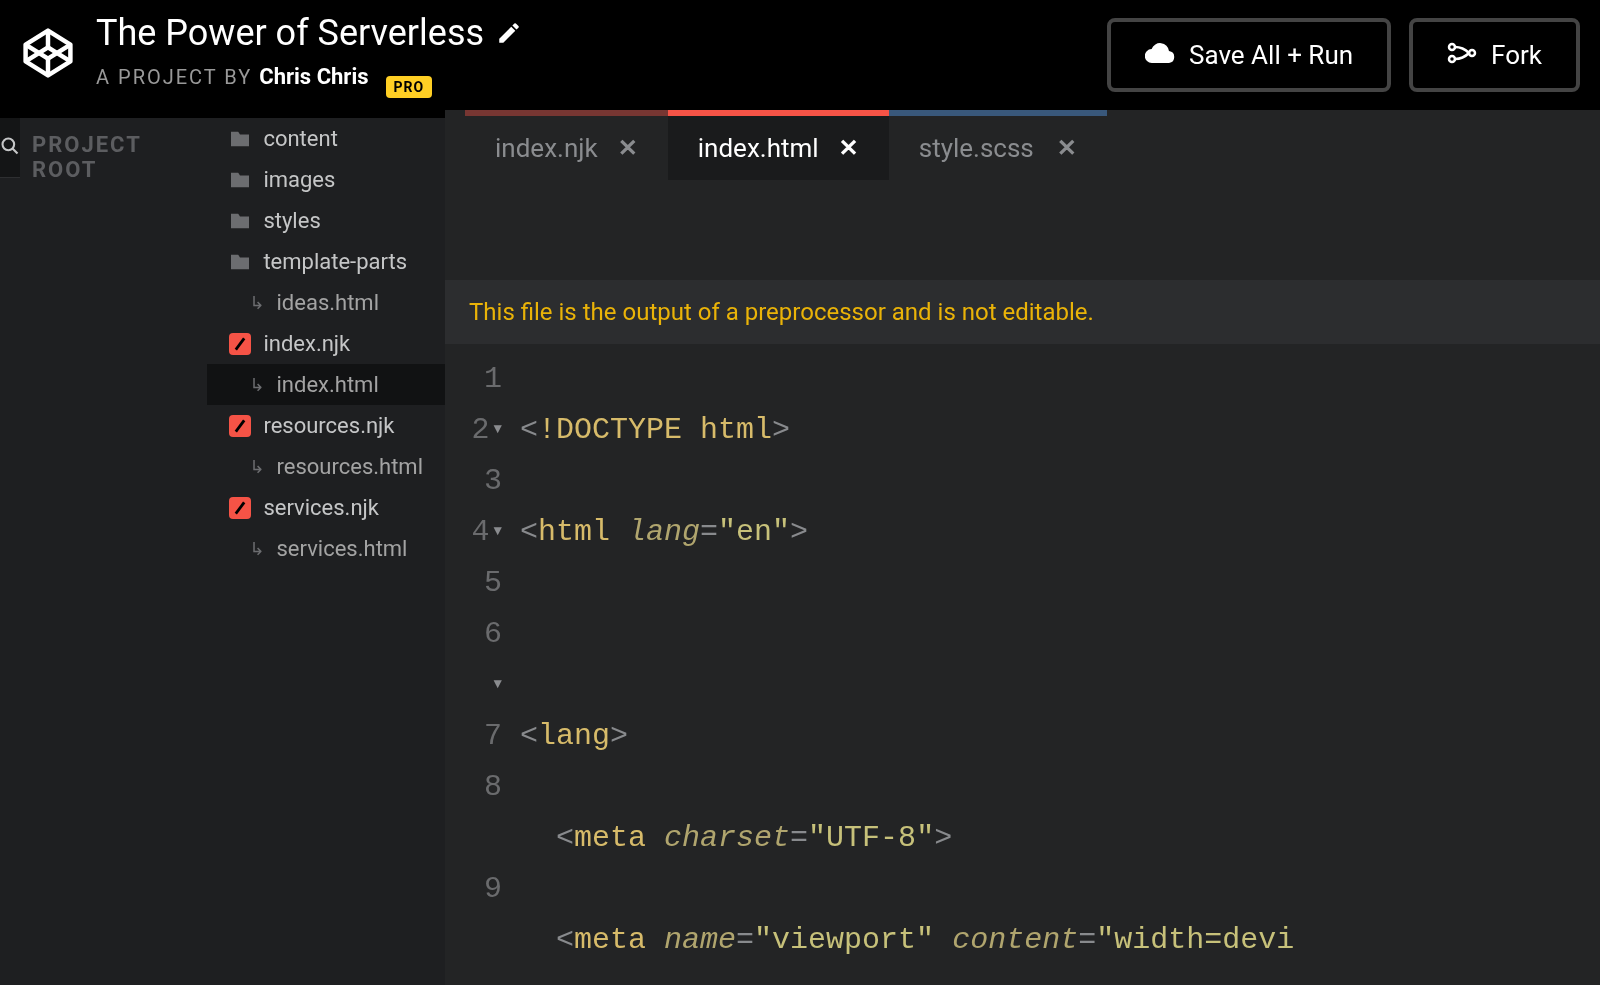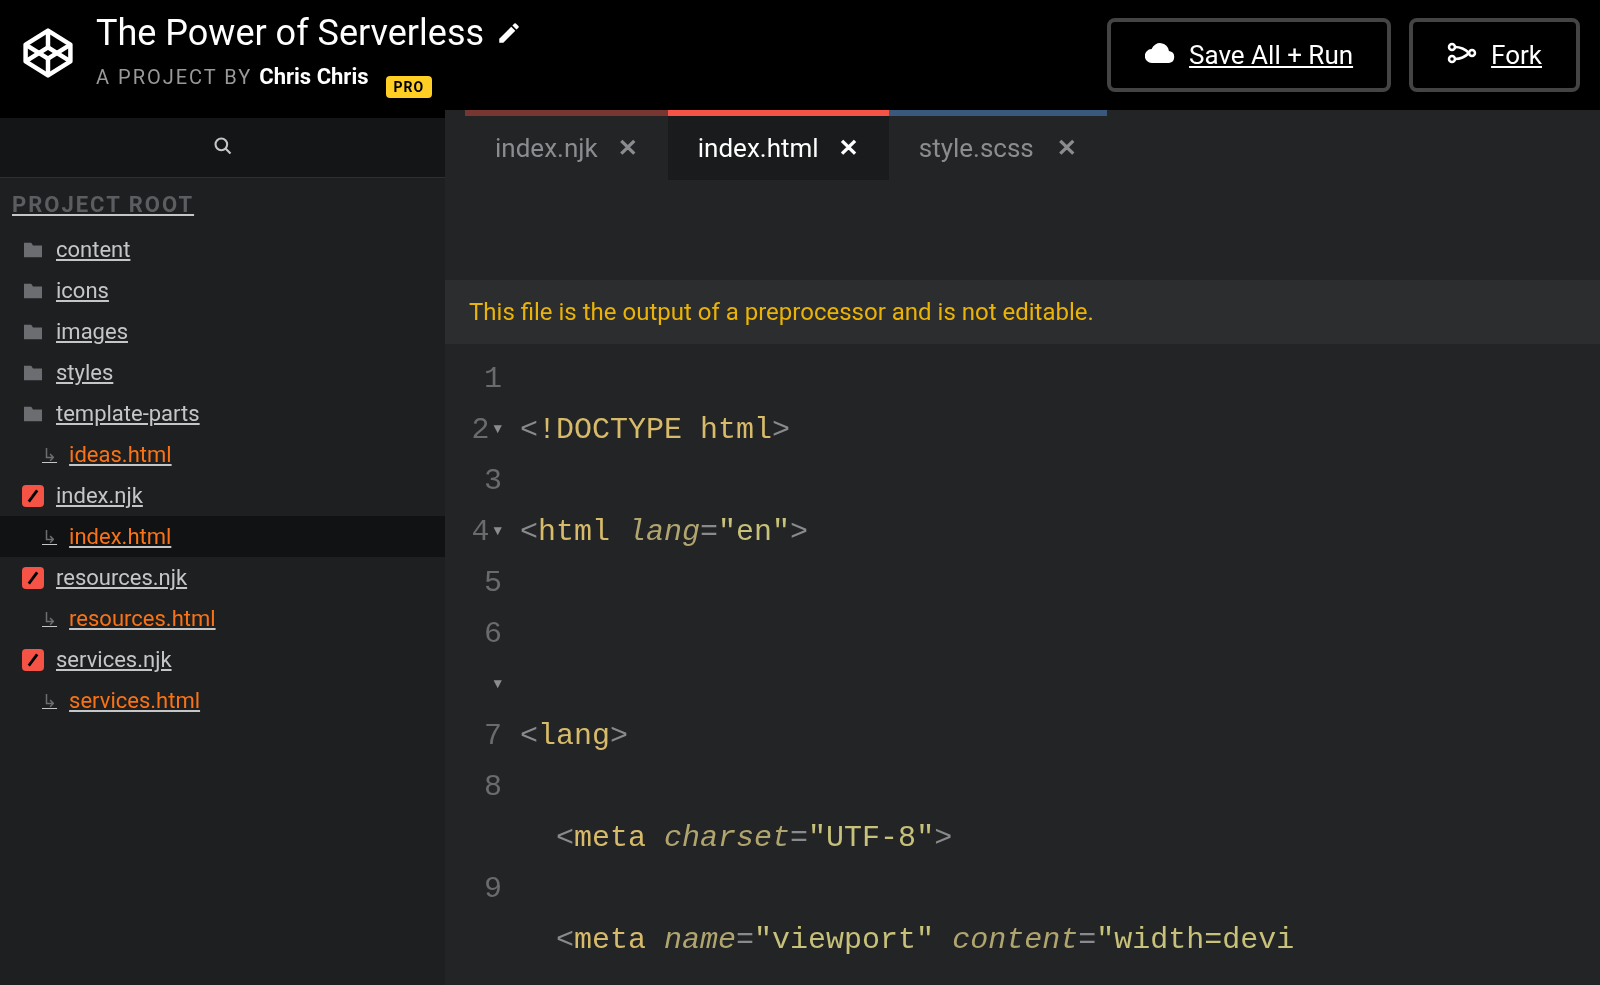--- a/index.html
+++ b/index.html
@@ -61,33 +61,31 @@
   border: 4px solid #444;
   background: #000;
   color: #fff;
   font-size: 26px;
   padding: 18px 34px;
   border-radius: 8px;
   display: flex;
   align-items: center;
   gap: 14px;
   cursor: pointer;
-  text-decoration: underline;
 }
 .main {
   display: flex;
   height: calc(100% - 110px);
 }
 .sidebar {
   width: 445px;
   background: #1e1f21;
   border-top: 8px solid #000;
   display: flex;
-  flex-direction: column;
-  text-decoration: underline;
+  flex-direction: row;
 }
 .search-row {
   height: 60px;
   background: #141516;
   display: flex;
   align-items: center;
   justify-content: center;
   border-bottom: 1px solid #2e2f31;
 }
 .root-label {
@@ -112,21 +110,21 @@
   width: 22px; height: 18px;
 }
 .file-badge {
   display: inline-flex;
   align-items: center; justify-content: center;
   width: 22px; height: 22px; border-radius: 4px;
   background: #f55346;
 }
 .nest-arrow { color: #6c6d70; font-size: 18px; margin-left: 10px; }
 .tree-label { color: #c5c6c7; }
-.tree-item.nested .tree-label { color: #f97316; }
+.tree-item.nested .tree-label { color: #a3a3a3; }
 
 .editor {
   flex: 1;
   background: #232425;
   display: flex;
   flex-direction: column;
   overflow: hidden;
 }
 .tabs {
   display: flex;
@@ -250,28 +248,20 @@
     <div class="root-label">PROJECT ROOT</div>
 
     <div class="tree" id="file-tree">
         <div class="tree-item">
           <span class="folder-icon">
             <svg width="22" height="18" viewBox="0 0 24 20" fill="#6c6d70">
               <path d="M10 2H2v16h20V5H12l-2-3z"></path>
             </svg>
           </span>
           <span class="tree-label">content</span>
-        </div>
-        <div class="tree-item">
-          <span class="folder-icon">
-            <svg width="22" height="18" viewBox="0 0 24 20" fill="#6c6d70">
-              <path d="M10 2H2v16h20V5H12l-2-3z"></path>
-            </svg>
-          </span>
-          <span class="tree-label">icons</span>
         </div>
         <div class="tree-item">
           <span class="folder-icon">
             <svg width="22" height="18" viewBox="0 0 24 20" fill="#6c6d70">
               <path d="M10 2H2v16h20V5H12l-2-3z"></path>
             </svg>
           </span>
           <span class="tree-label">images</span>
         </div>
         <div class="tree-item">

